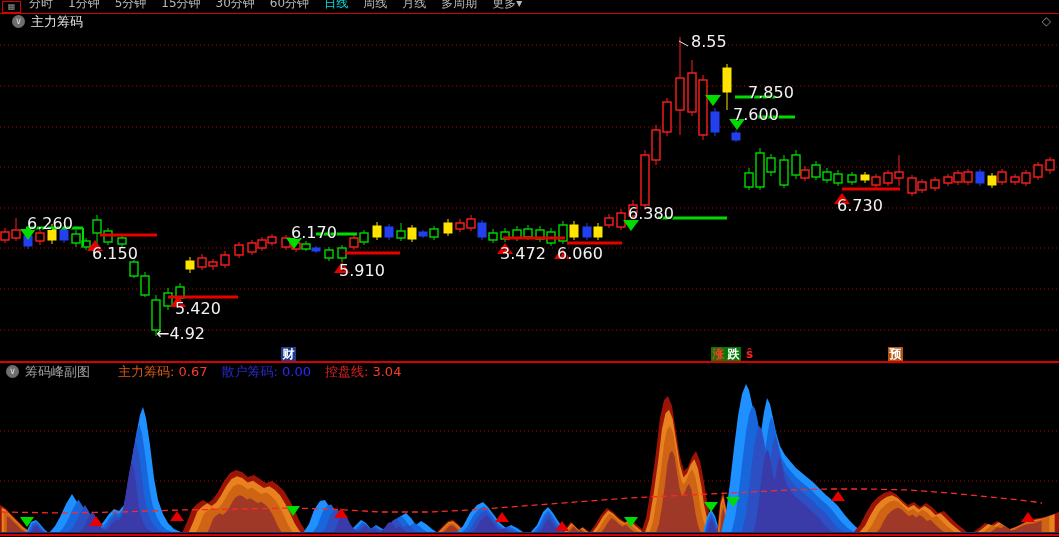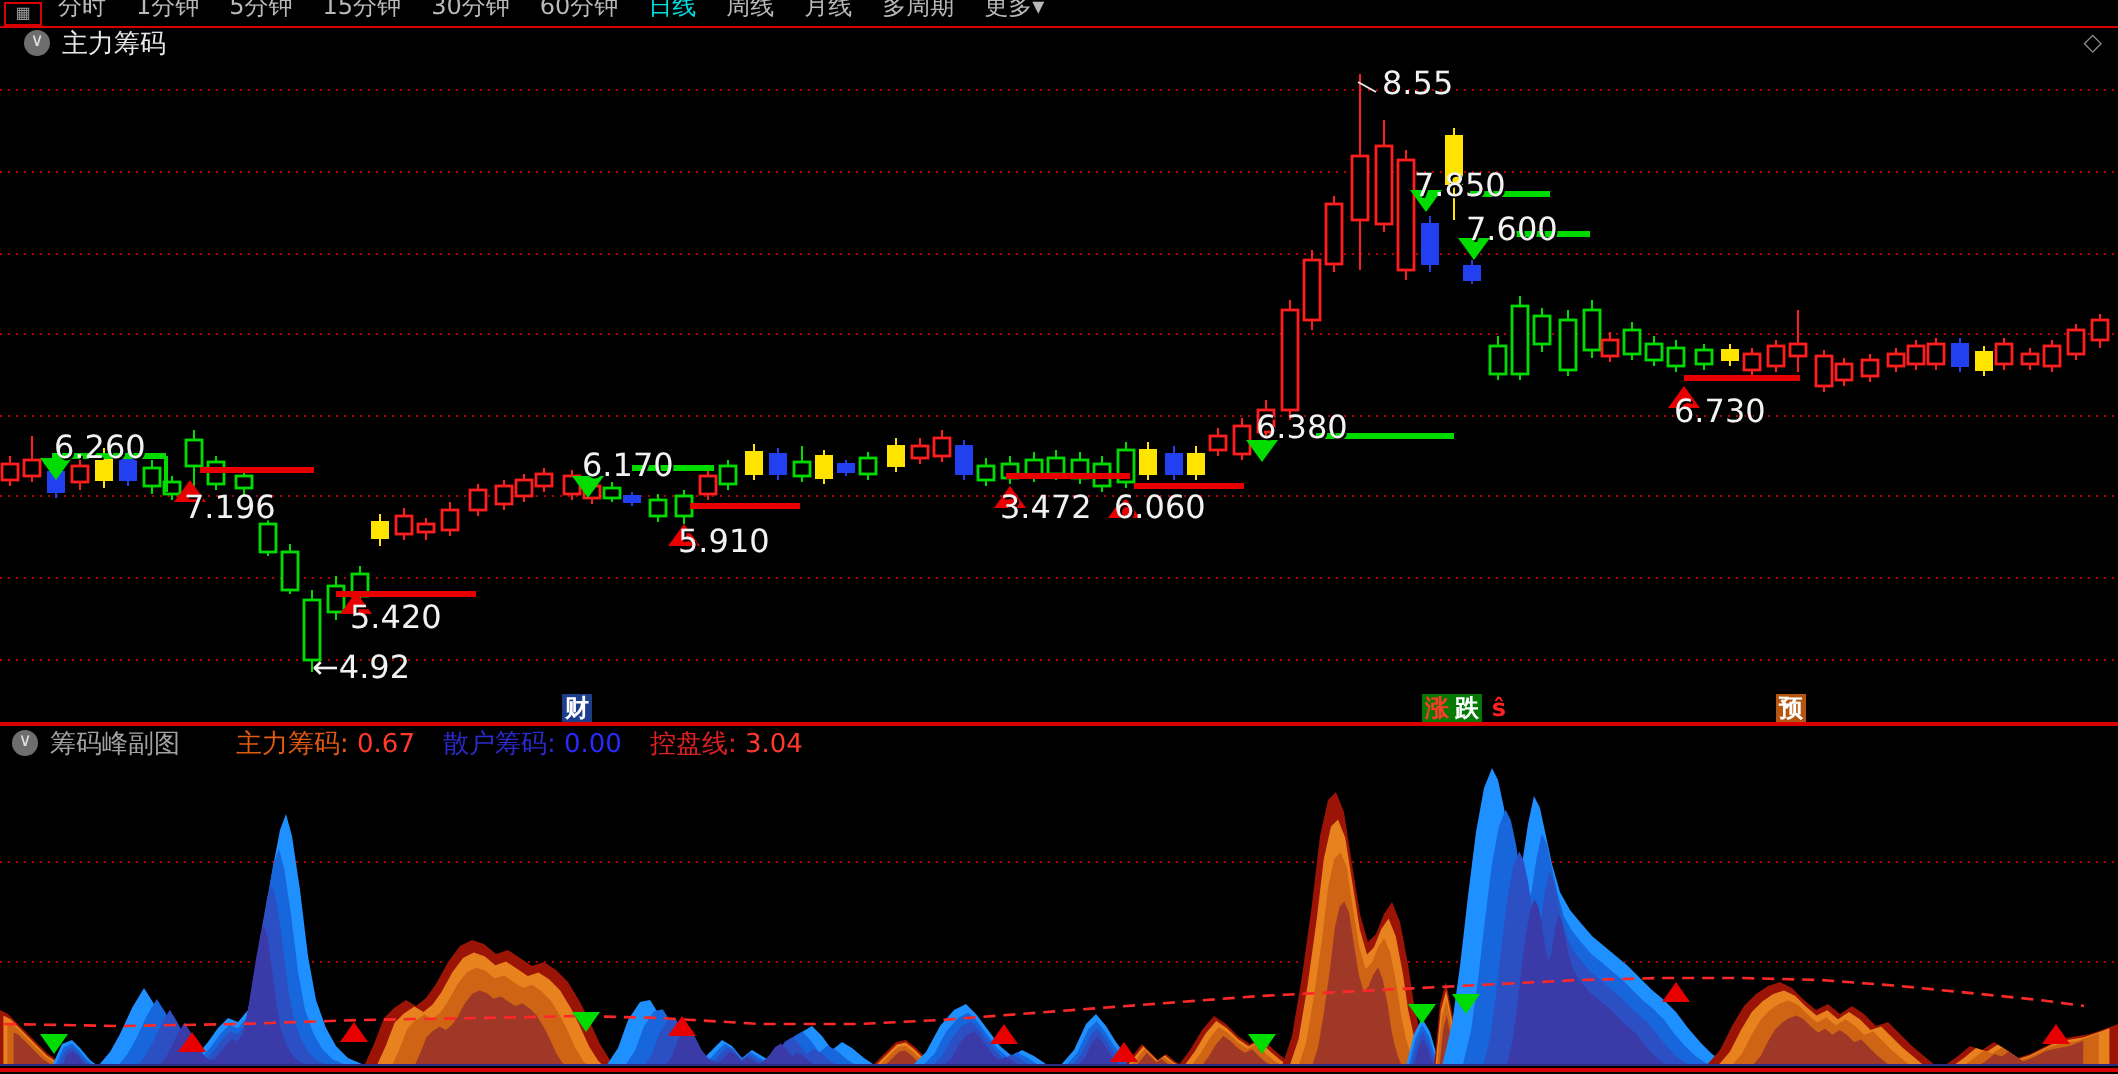--- a/index.html
+++ b/index.html
@@ -379,28 +379,28 @@
     <span class="chev" style="margin-left:0">∨</span>
     <span class="title">筹码峰副图</span>
     <span id="subfields"><span class="fld"><span style="color: rgb(224, 90, 16);">主力筹码: </span><span style="color: rgb(255, 58, 40);">0.67</span></span><span class="fld"><span style="color: rgb(42, 42, 207);">散户筹码: </span><span style="color: rgb(42, 42, 255);">0.00</span></span><span class="fld"><span style="color: rgb(224, 32, 32);">控盘线: </span><span style="color: rgb(255, 58, 40);">3.04</span></span></span>
   </div>
 
   <div class="subbase-dark"></div>
   <div class="subbase"></div>
 
   <div id="labels">
       <div class="plabel" style="left: 27px; top: 218px;">6.260</div>
-      <div class="plabel" style="left: 92px; top: 248px;">7.196</div>
+      <div class="plabel" style="left: 92px; top: 248px;">6.150</div>
       <div class="plabel" style="left: 291px; top: 227px;">6.170</div>
       <div class="plabel" style="left: 339px; top: 265px;">5.910</div>
       <div class="plabel" style="left: 175px; top: 303px;">5.420</div>
       <div class="plabel" style="left: 500px; top: 248px;">3.472</div>
       <div class="plabel" style="left: 557px; top: 248px;">6.060</div>
       <div class="plabel" style="left: 628px; top: 208px;">6.380</div>
-      <div class="plabel" style="left: 707px; top: 87px;">7.850</div>
+      <div class="plabel" style="left: 748px; top: 87px;">7.850</div>
       <div class="plabel" style="left: 733px; top: 109px;">7.600</div>
       <div class="plabel" style="left: 837px; top: 200px;">6.730</div>
       <div class="plabel" style="left: 691px; top: 36px;">8.55</div>
       <div class="plabel" style="left: 156px; top: 328px;">←4.92</div>
       <div class="etag" style="left: 281px; color: rgb(255, 255, 255); background: rgb(28, 60, 140);">财</div>
       <div class="etag" style="left: 711px; color: rgb(255, 58, 40); background: rgb(6, 120, 6);">涨</div>
       <div class="etag" style="left: 726px; color: rgb(255, 255, 255); background: rgb(6, 120, 6);">跌</div>
       <div class="etag" style="left: 742px; color: rgb(255, 32, 32);">ŝ</div>
       <div class="etag" style="left: 888px; color: rgb(255, 255, 255); background: rgb(180, 86, 15);">预</div>
     </div>

